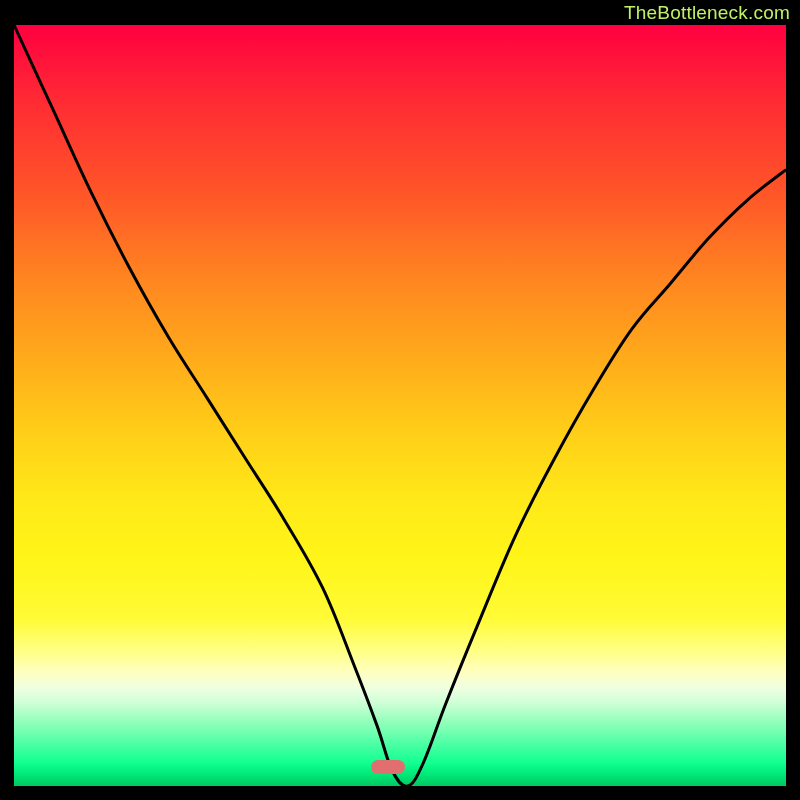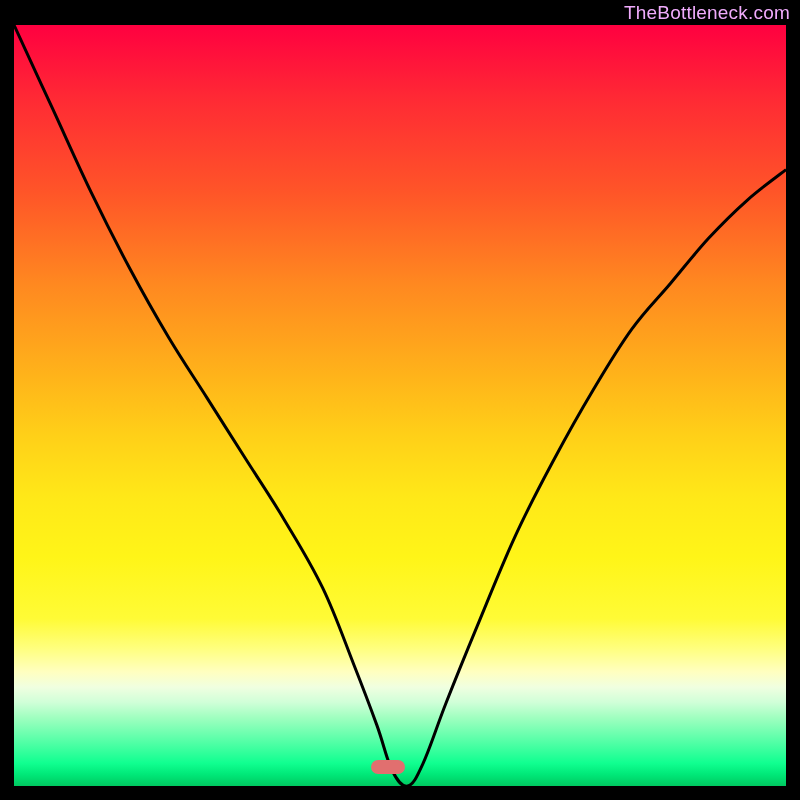--- a/index.html
+++ b/index.html
@@ -56,21 +56,21 @@
     position: absolute;
     width: 34px;
     height: 14px;
     background: #e16f6f;
     border-radius: 7px;
   }
   .watermark {
     position: absolute;
     top: 2px;
     right: 10px;
-    color: #f0abfc;
+    color: #bef264;
     font-size: 19px;
     font-weight: 500;
     letter-spacing: 0.2px;
   }
 </style>
 </head>
 <body>
 
 <div class="frame">
   <div class="plot-area">

